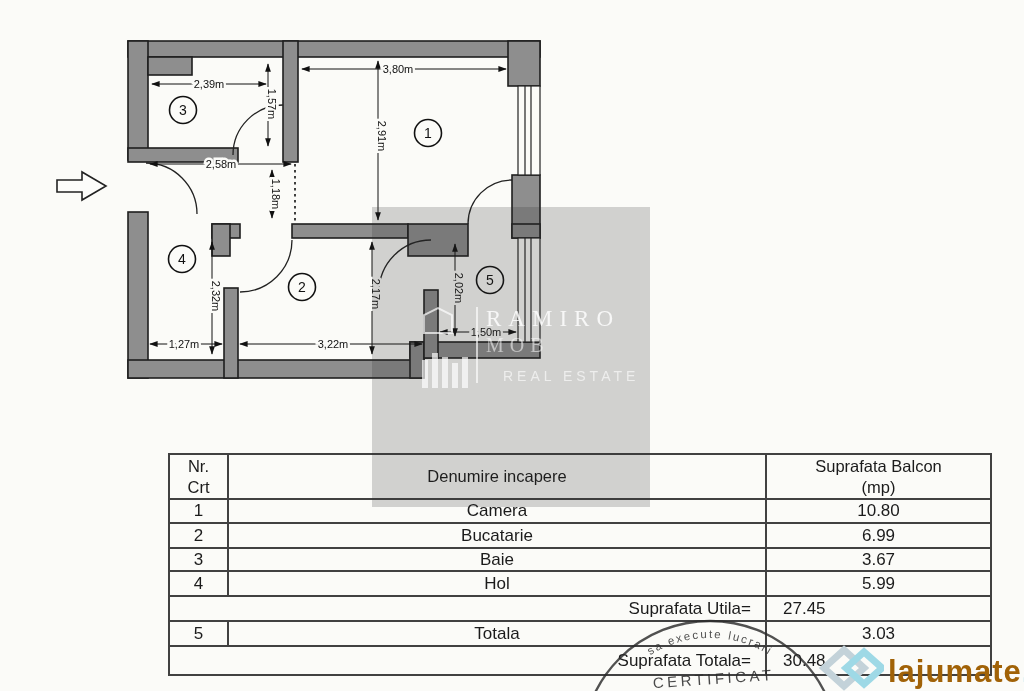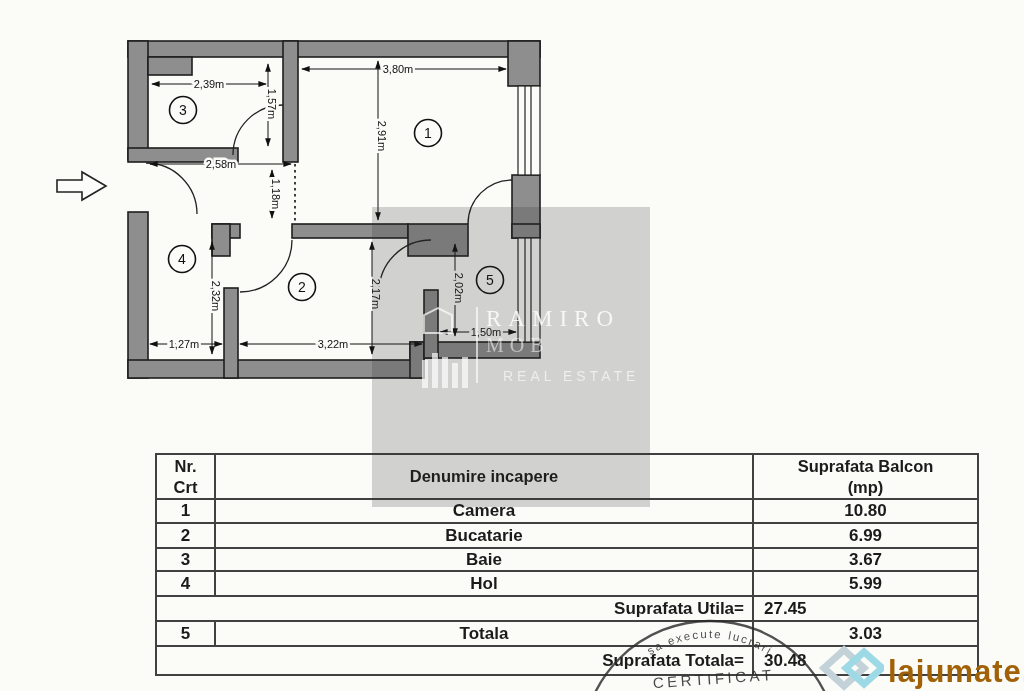--- a/index.html
+++ b/index.html
@@ -1,26 +1,26 @@
 <!DOCTYPE html>
 <html><head>
 <meta charset="utf-8">
 <style>
   html,body{margin:0;padding:0;}
   #stage{position:relative;width:1024px;height:691px;background:#fbfbf8;overflow:hidden;
          font-family:"Liberation Sans",sans-serif;color:#1b1b1b;}
   #plan-svg{position:absolute;left:0;top:0;}
   
-  #area-table{position:absolute;left:155px;top:453px;width:822px;border-collapse:collapse;
-              table-layout:fixed;font-size:17px;color:#1b1b1b;font-weight:bold;}
+  #area-table{position:absolute;left:168px;top:453px;width:822px;border-collapse:collapse;
+              table-layout:fixed;font-size:17px;color:#1b1b1b;}
   #area-table td{border:2px solid #414141;padding:0 4px;text-align:center;vertical-align:middle;
                  overflow:hidden;white-space:nowrap;}
   #area-table .hdr{font-size:16.5px;line-height:1.22;}
-  #area-table .lbl{text-align:right;padding-right:8px;}
-  #area-table .val-left{text-align:left;padding-left:10px;}
+  #area-table .lbl{text-align:right;padding-right:14px;}
+  #area-table .val-left{text-align:left;padding-left:16px;}
   
   #wm-gray{position:absolute;left:372px;top:207px;width:278px;height:300px;
            background:rgba(45,45,45,0.20);}
   #wm-gray .brand{position:absolute;left:114px;top:99px;font-family:"Liberation Serif",serif;
            font-size:23px;letter-spacing:7px;color:rgba(255,255,255,0.82);}
   #wm-gray .brand2{position:absolute;left:114px;top:127px;font-family:"Liberation Serif",serif;
            font-size:20px;letter-spacing:6px;color:rgba(255,255,255,0.55);}
   #wm-gray .tagline{position:absolute;left:131px;top:161px;font-size:14px;letter-spacing:4px;
            color:rgba(255,255,255,0.62);}
   #wm-gray .divider{position:absolute;left:104px;top:100px;width:2px;height:76px;

